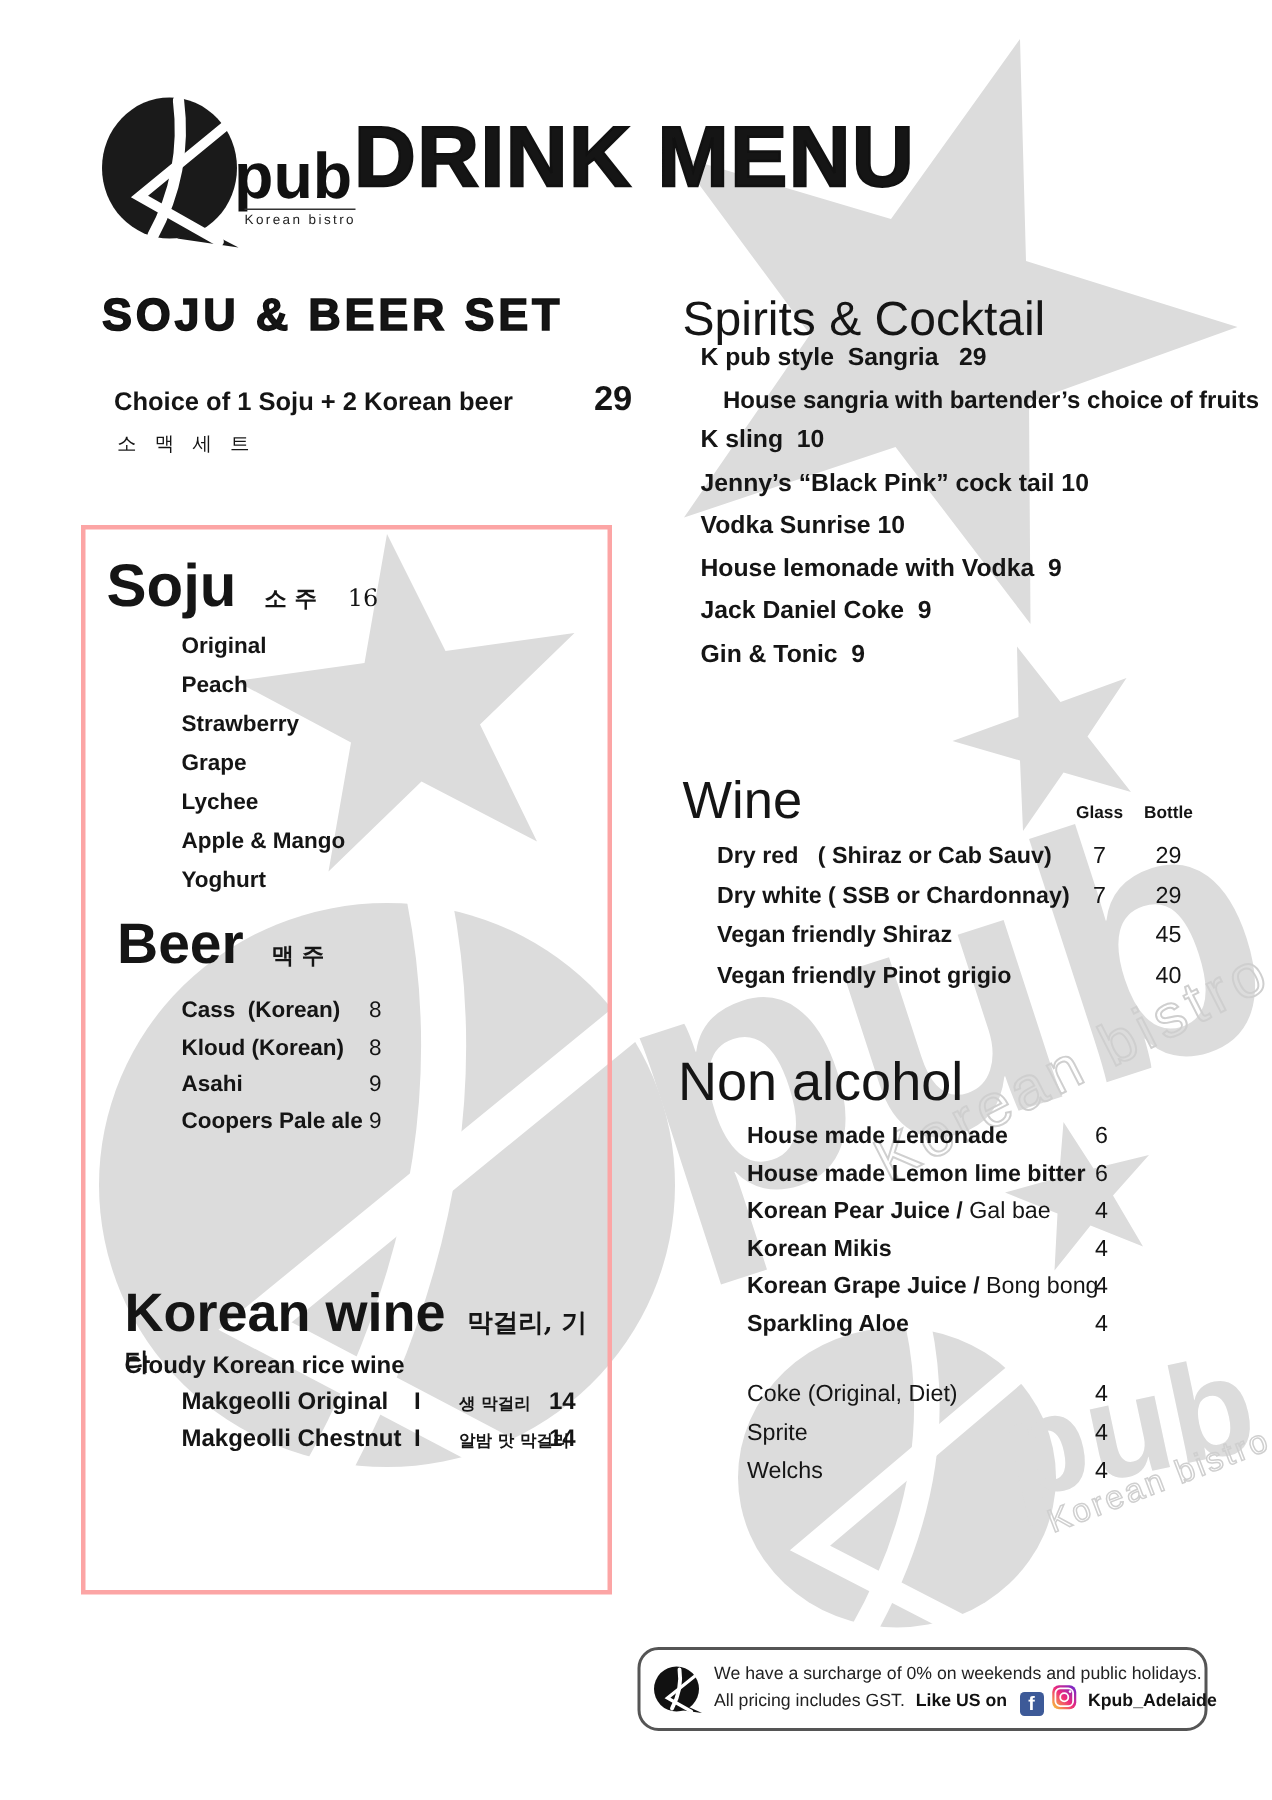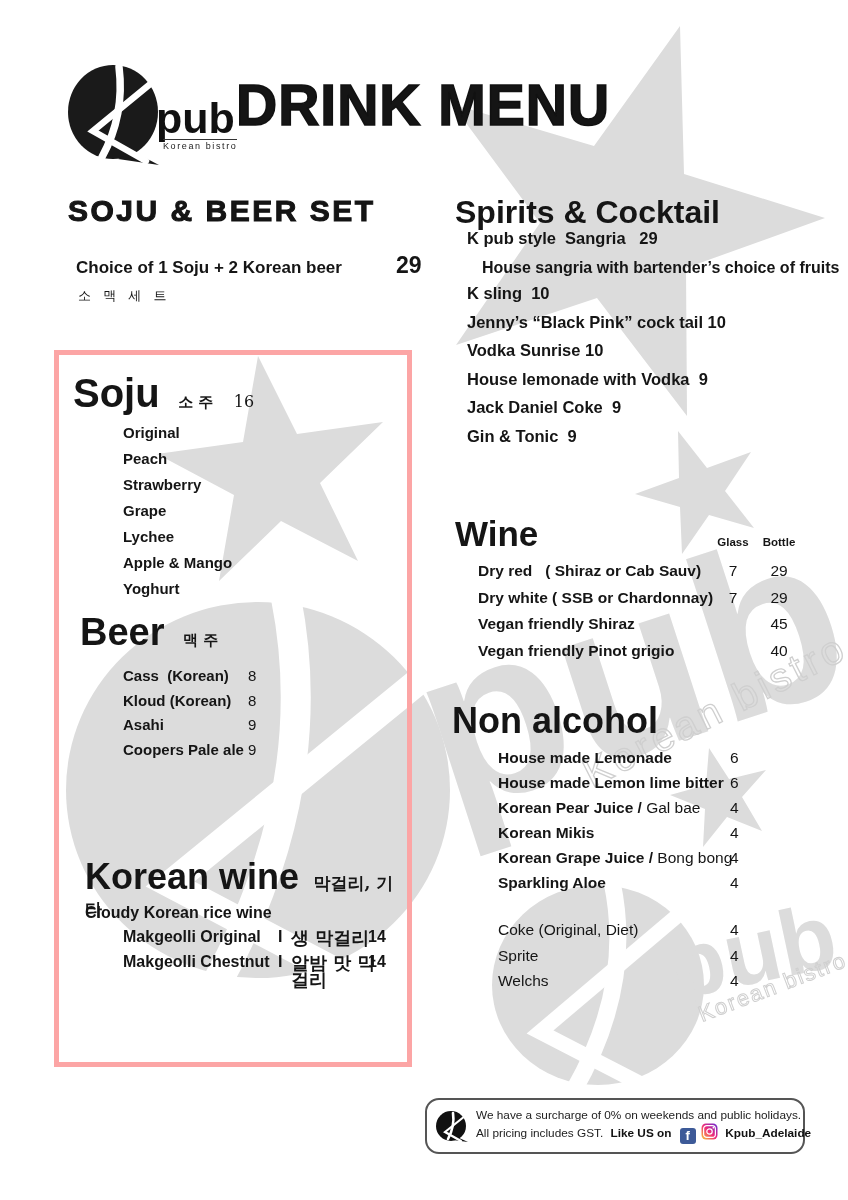--- a/index.html
+++ b/index.html
@@ -13,52 +13,52 @@
   
   .title-main{font-size:57px;font-weight:700;letter-spacing:1px;text-align:center;-webkit-text-stroke:1.6px #111;}
   .logo-pub{font-size:43px;font-weight:600;letter-spacing:0;color:#111;}
   .logo-tag{font-size:9px;letter-spacing:1.6px;color:#222;border-top:1.5px solid #333;padding-top:1px;}
   
   .set-title{font-size:30px;font-weight:700;letter-spacing:2.5px;-webkit-text-stroke:1px #111;}
   .set-line{font-size:17px;font-weight:700;}
   .set-price{font-size:23px;font-weight:700;}
   .set-kr{font-size:13px;letter-spacing:4px;}
   
-  .h2{font-weight:700;text-align:right;}
+  .h2{font-weight:400;text-align:right;}
   .sp-title{font-size:32px;}
   .wine-title{font-size:35px;}
   .na-title{font-size:36px;}
   
   .sp-list{left:467px;top:230px;width:340px;}
   .sp-row{font-size:16.5px;font-weight:700;line-height:17px;margin-bottom:11.5px;}
   .sp-row.first{margin-bottom:12px;}
   .sp-desc{font-size:16px;font-weight:700;line-height:17px;margin-left:15px;margin-bottom:9px;}
   
-  .menu-box{left:54px;top:350px;width:348px;height:707px;border:5px solid #fca5a5;}
+  .menu-box{left:54px;top:350px;width:348px;height:707px;border:3px solid #fca5a5;}
   .soju-h{left:14px;top:16px;}
   .box-h{font-weight:700;}
   .soju-h .box-h{font-size:40px;}
   .beer-h{left:21px;top:256px;}
   .beer-h .box-h{font-size:38px;}
   .kw-h{left:26px;top:501px;}
   .kw-h .box-h{font-size:36px;}
   .h-kr{font-size:15px;font-weight:700;margin-left:14px;}
   .h-price{font-size:16px;margin-left:16px;}
   .kw-kr{font-size:17px;font-weight:700;margin-left:10px;}
   .soju-list{left:64px;top:70px;font-size:15px;font-weight:700;}
   .soju-list div{line-height:16px;margin-bottom:10px;}
   .beer-list{left:64px;top:313px;font-size:15px;font-weight:700;}
   .beer-list .row{line-height:16px;margin-bottom:8.5px;display:flex;}
   .beer-list .nm{width:125px;}
   .beer-list .pr{font-weight:400;}
   .cloudy{left:26px;top:549px;font-size:16px;font-weight:700;}
   .mk-list{left:64px;top:573px;font-size:16px;font-weight:700;}
   .mk-row{position:relative;line-height:17px;margin-bottom:8px;width:260px;}
   .mk-sep{position:absolute;left:155px;top:0;}
-  .mk-kr{position:absolute;left:168px;top:1px;font-size:18px;}
+  .mk-kr{position:absolute;left:185px;top:1px;font-size:11px;}
   .mk-pr{position:absolute;left:245px;top:0;}
   
   .wine-cols{left:478px;top:536px;width:324px;display:flex;font-size:11.5px;font-weight:700;}
   .wine-cols .sp{width:232px;}
   .wine-cols .c{width:46px;text-align:center;}
   .wine-list{left:478px;top:563px;width:324px;font-size:15.5px;}
   .wine-row{display:flex;line-height:16px;margin-bottom:10.5px;}
   .wine-row .nm{width:232px;font-weight:700;}
   .wine-row .c{width:46px;text-align:center;font-weight:400;}
   

